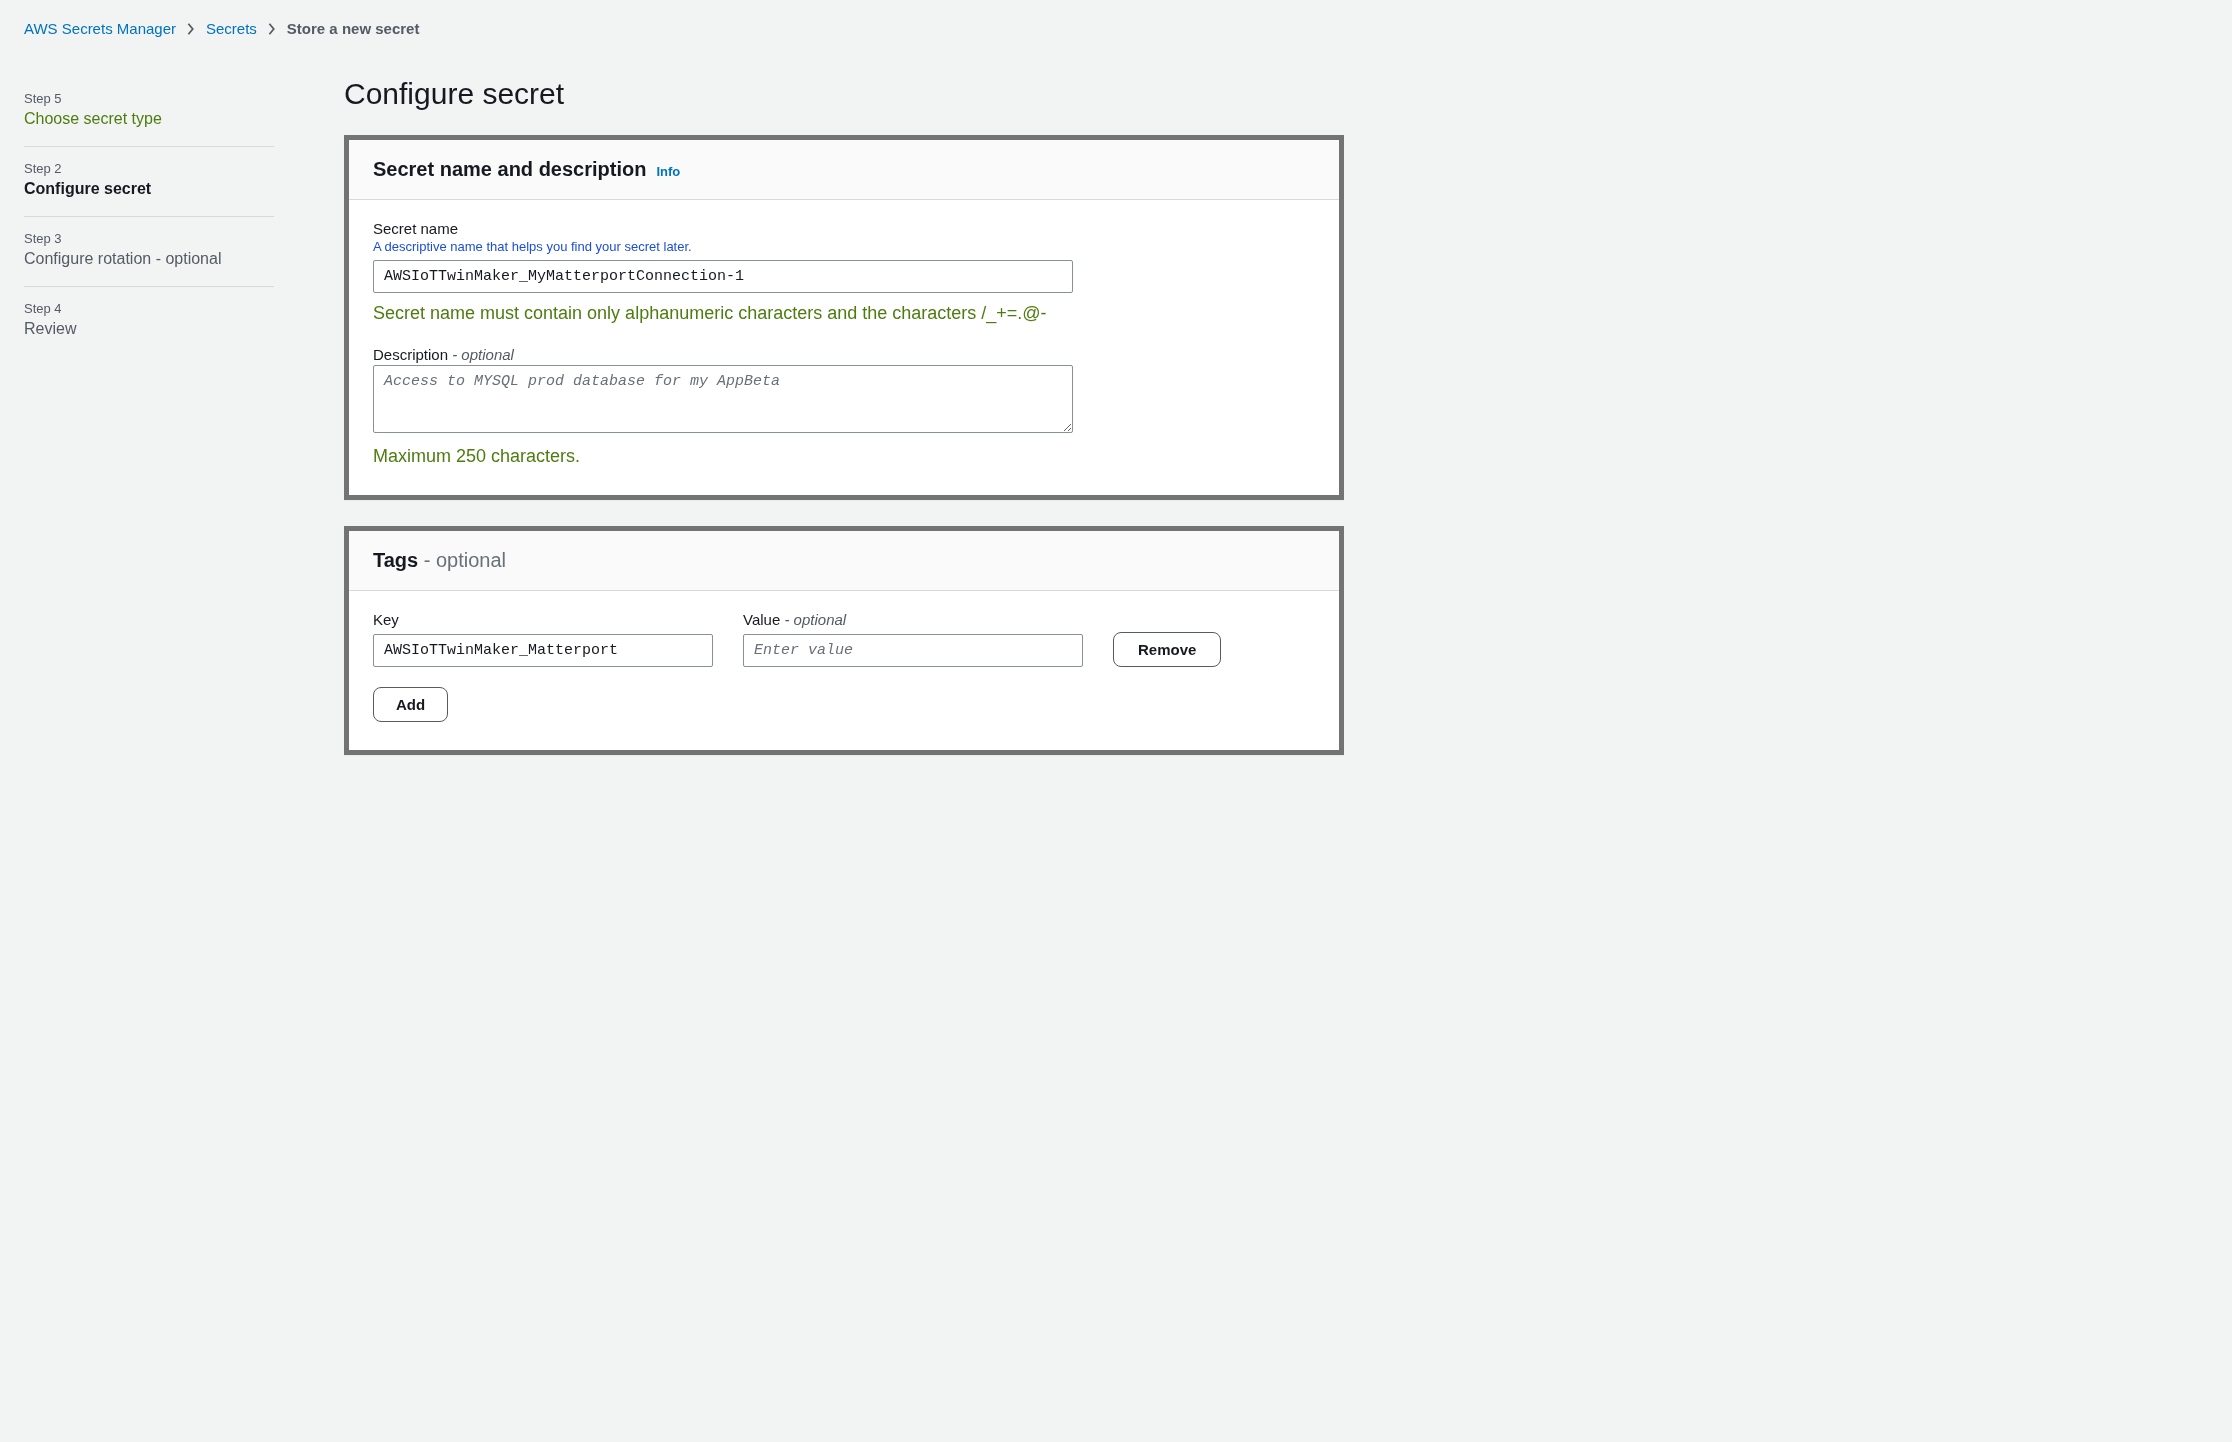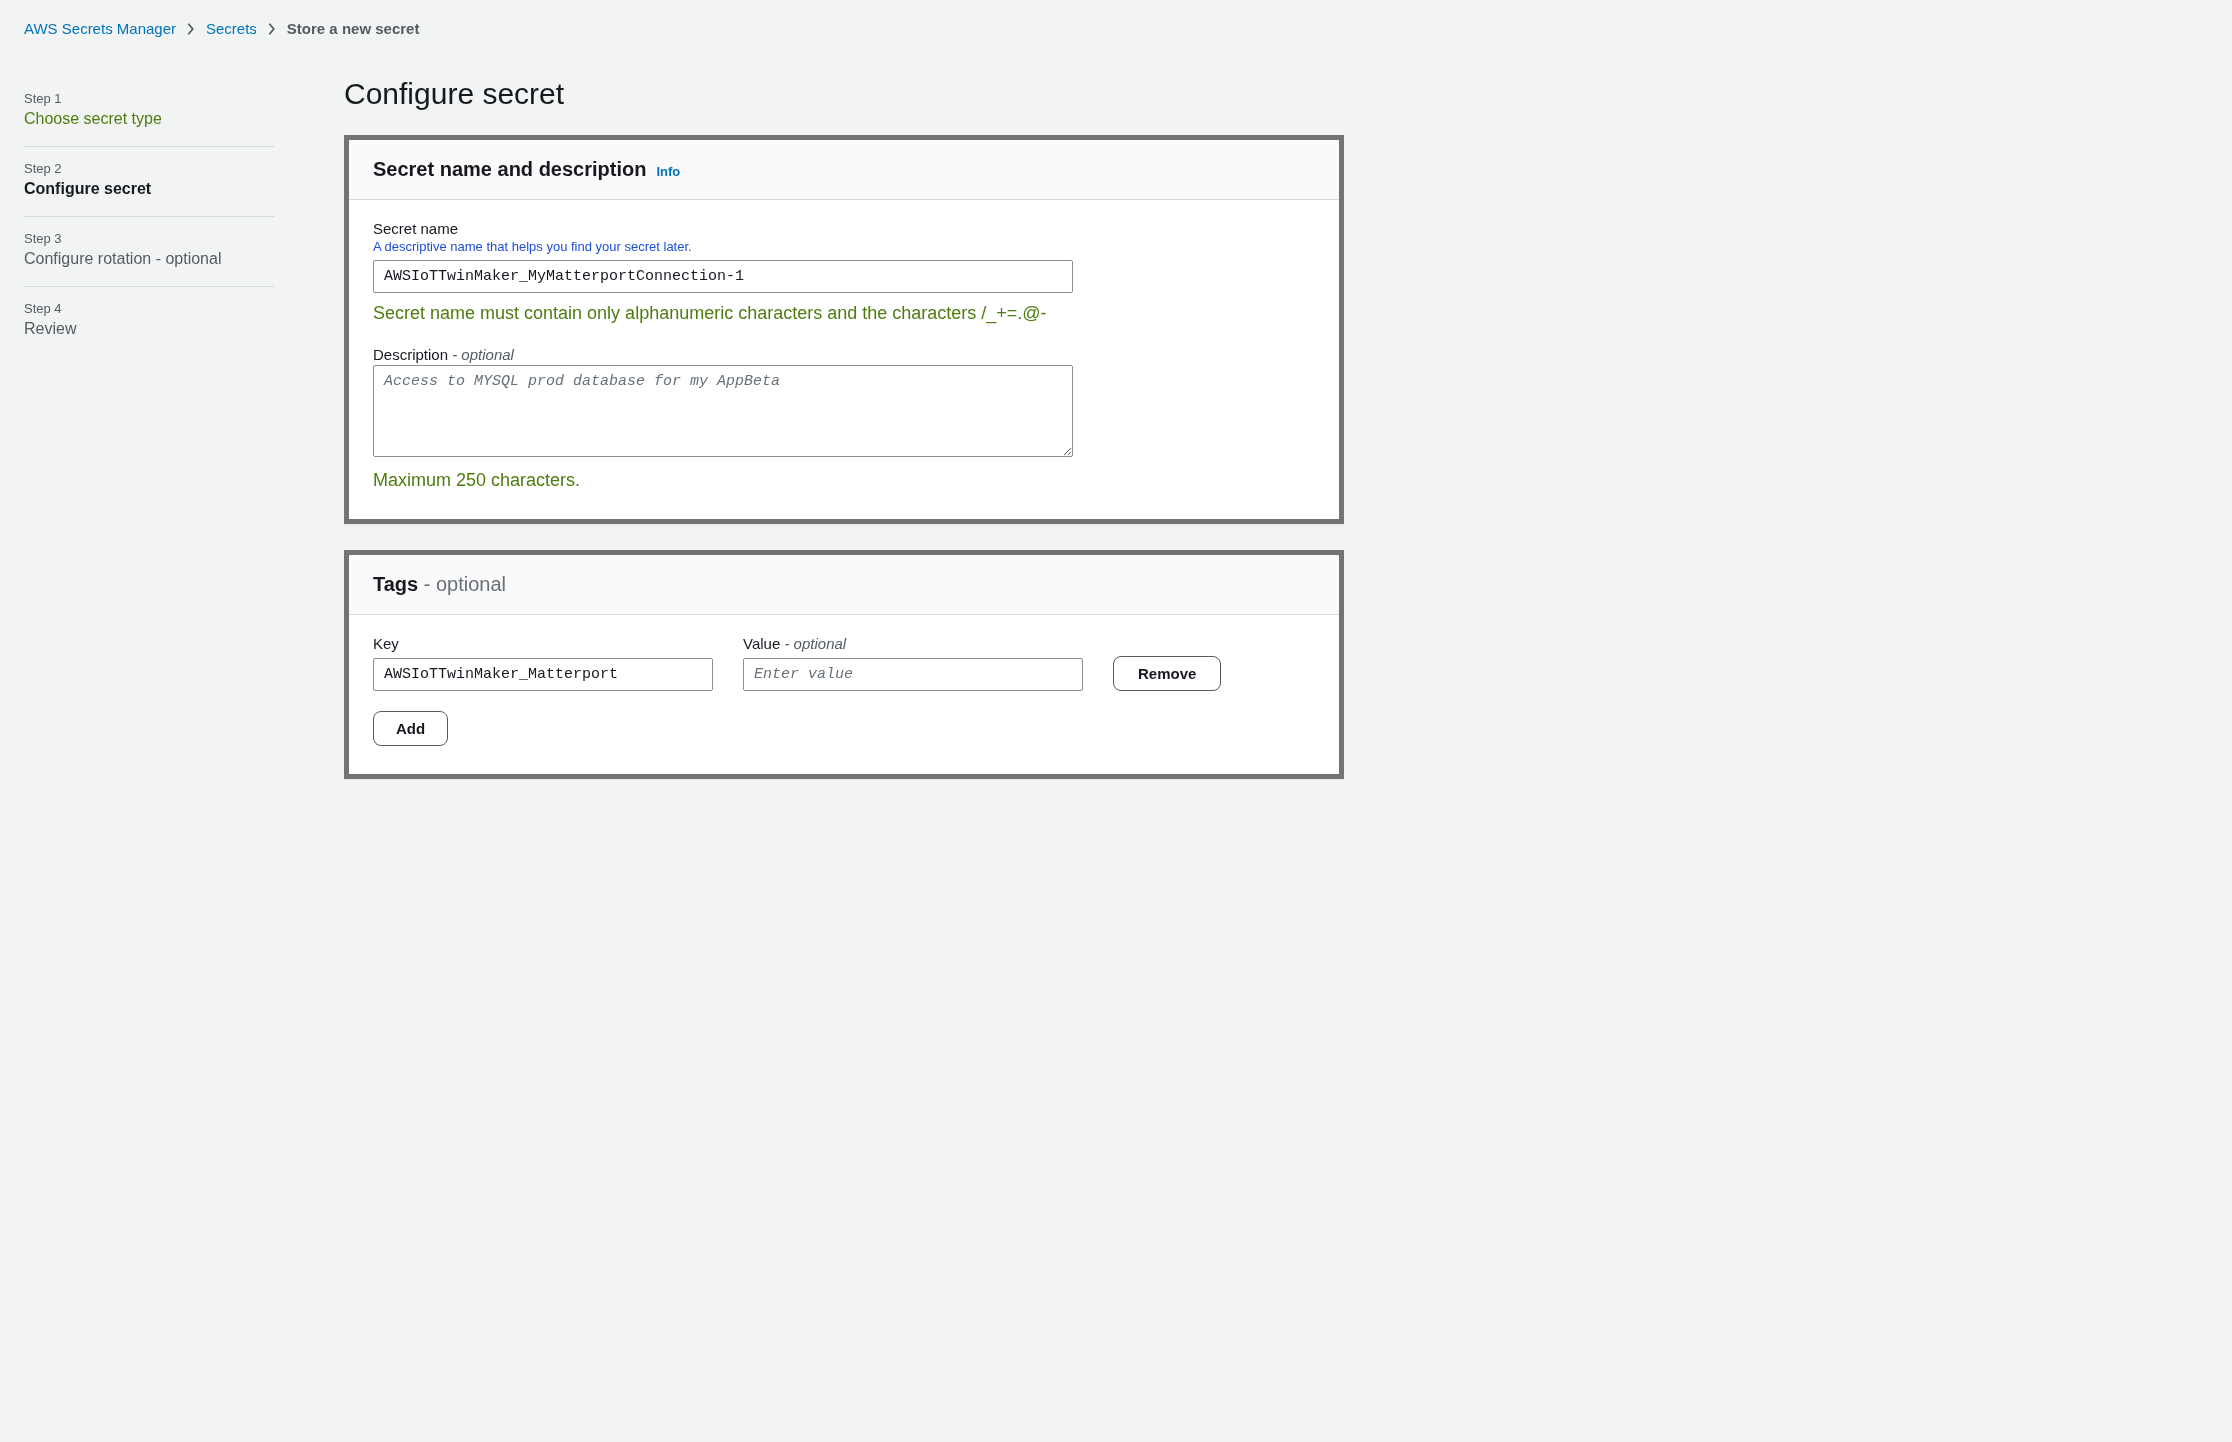--- a/index.html
+++ b/index.html
@@ -46,21 +46,21 @@
   .field-label .opt { font-style:italic; color:#545b64; }
   .field-help { font-size:13px; color:#1d4ed8; margin-bottom:6px; }
   .field-constraint { font-size:18px; color:#4d7c0f; margin-top:10px; }
 
   input[type=text], textarea {
     width:100%; font-family:Liberation Mono, monospace; font-size:15px;
     padding:7px 10px; border:1px solid #879196; border-radius:2px;
     color:#16191f; background:#fff;
   }
   input[type=text]::placeholder, textarea::placeholder { color:#687078; font-style:italic; }
-  textarea { resize:both; height:92px; }
+  textarea { resize:both; height:68px; }
   .narrow { max-width:700px; }
 
   .tag-row { display:flex; gap:30px; align-items:flex-end; margin-bottom:20px; }
   .tag-col { flex:0 0 340px; }
   .tag-col .field-label { margin-bottom:6px; }
   .btn {
     display:inline-block; background:#fff; border:1px solid #545b64;
     border-radius:8px; padding:8px 20px; font-size:15px; font-weight:700;
     color:#16191f; cursor:pointer;
   }
@@ -85,21 +85,21 @@
         <path d="M2 2 L7 8 L2 14" stroke="#545b64" stroke-width="2" fill="none"></path>
       </svg>
   </span>
   <span class="crumb-current">Store a new secret</span>
 </nav>
 
 <div class="layout">
 
   <aside class="stepnav">
     <div class="step link">
-      <div class="step-num">Step 1</div>
+      <div class="step-num">Step 5</div>
       <div class="step-title">Choose secret type</div>
     </div>
     <div class="step active">
       <div class="step-num">Step 2</div>
       <div class="step-title">Configure secret</div>
     </div>
     <div class="step">
       <div class="step-num">Step 3</div>
       <div class="step-title">Configure rotation - optional</div>
     </div>

